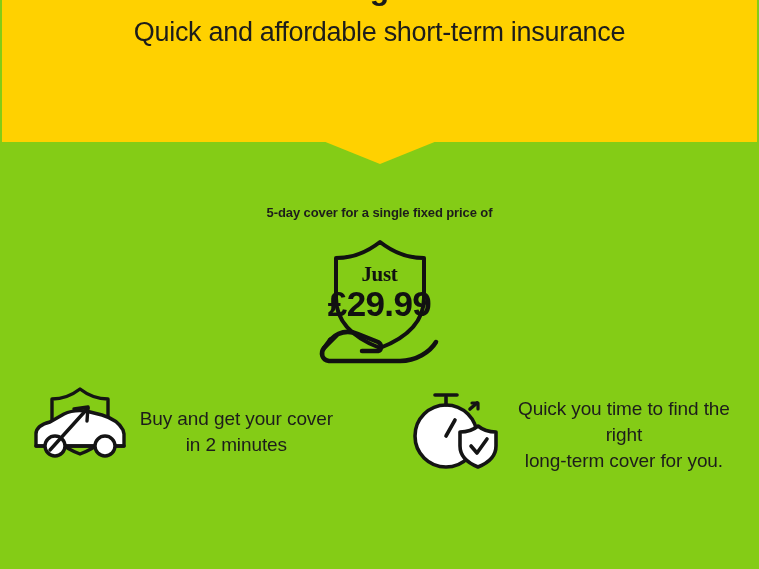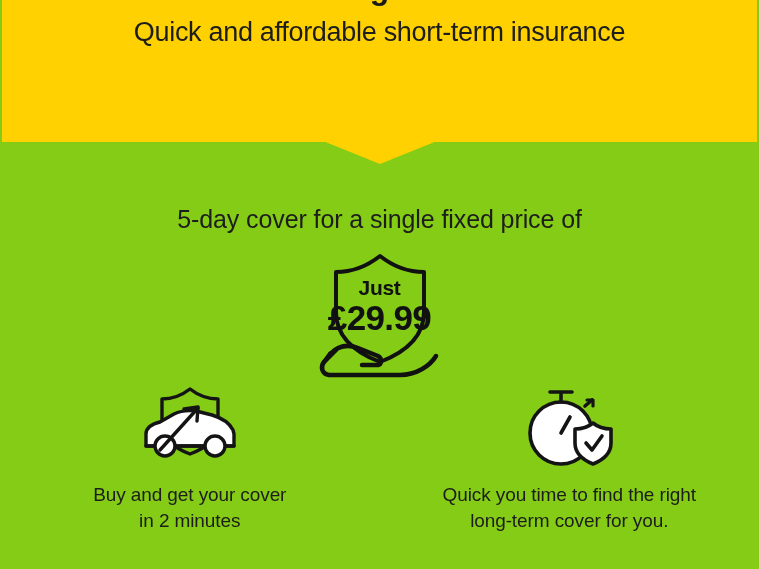--- a/index.html
+++ b/index.html
@@ -95,22 +95,22 @@
     position: absolute;
     top: 205px;
     left: 0;
     width: 100%;
     display: flex;
     flex-direction: column;
     align-items: center;
   }
 
   .price-lead {
-    font-size: 25px;
-    font-weight: 400;
+    font-size: 13px;
+    font-weight: 700;
     color: #1d1d1b;
     letter-spacing: -0.1px;
     white-space: nowrap;
   }
 
   .price-badge {
     position: relative;
     margin-top: 16px;
     width: 160px;
     height: 132px;
@@ -132,20 +132,21 @@
     pointer-events: none;
   }
 
   .price-just {
     display: block;
     font-size: 21px;
     font-weight: 700;
     color: #111111;
     letter-spacing: -0.3px;
     line-height: 1.05;
+    font-family: Liberation Serif, serif;
   }
 
   .price-amount {
     display: block;
     font-size: 35px;
     font-weight: 700;
     color: #111111;
     letter-spacing: -0.6px;
     line-height: 1.1;
   }
@@ -157,21 +158,21 @@
     left: 0;
     width: 100%;
     display: flex;
     justify-content: space-around;
     align-items: flex-start;
   }
 
   .feature {
     width: 340px;
     display: flex;
-    flex-direction: column;
+    flex-direction: row;
     align-items: center;
   }
 
   .feature-icon {
     width: 120px;
     height: 86px;
     display: flex;
     align-items: center;
     justify-content: center;
   }

